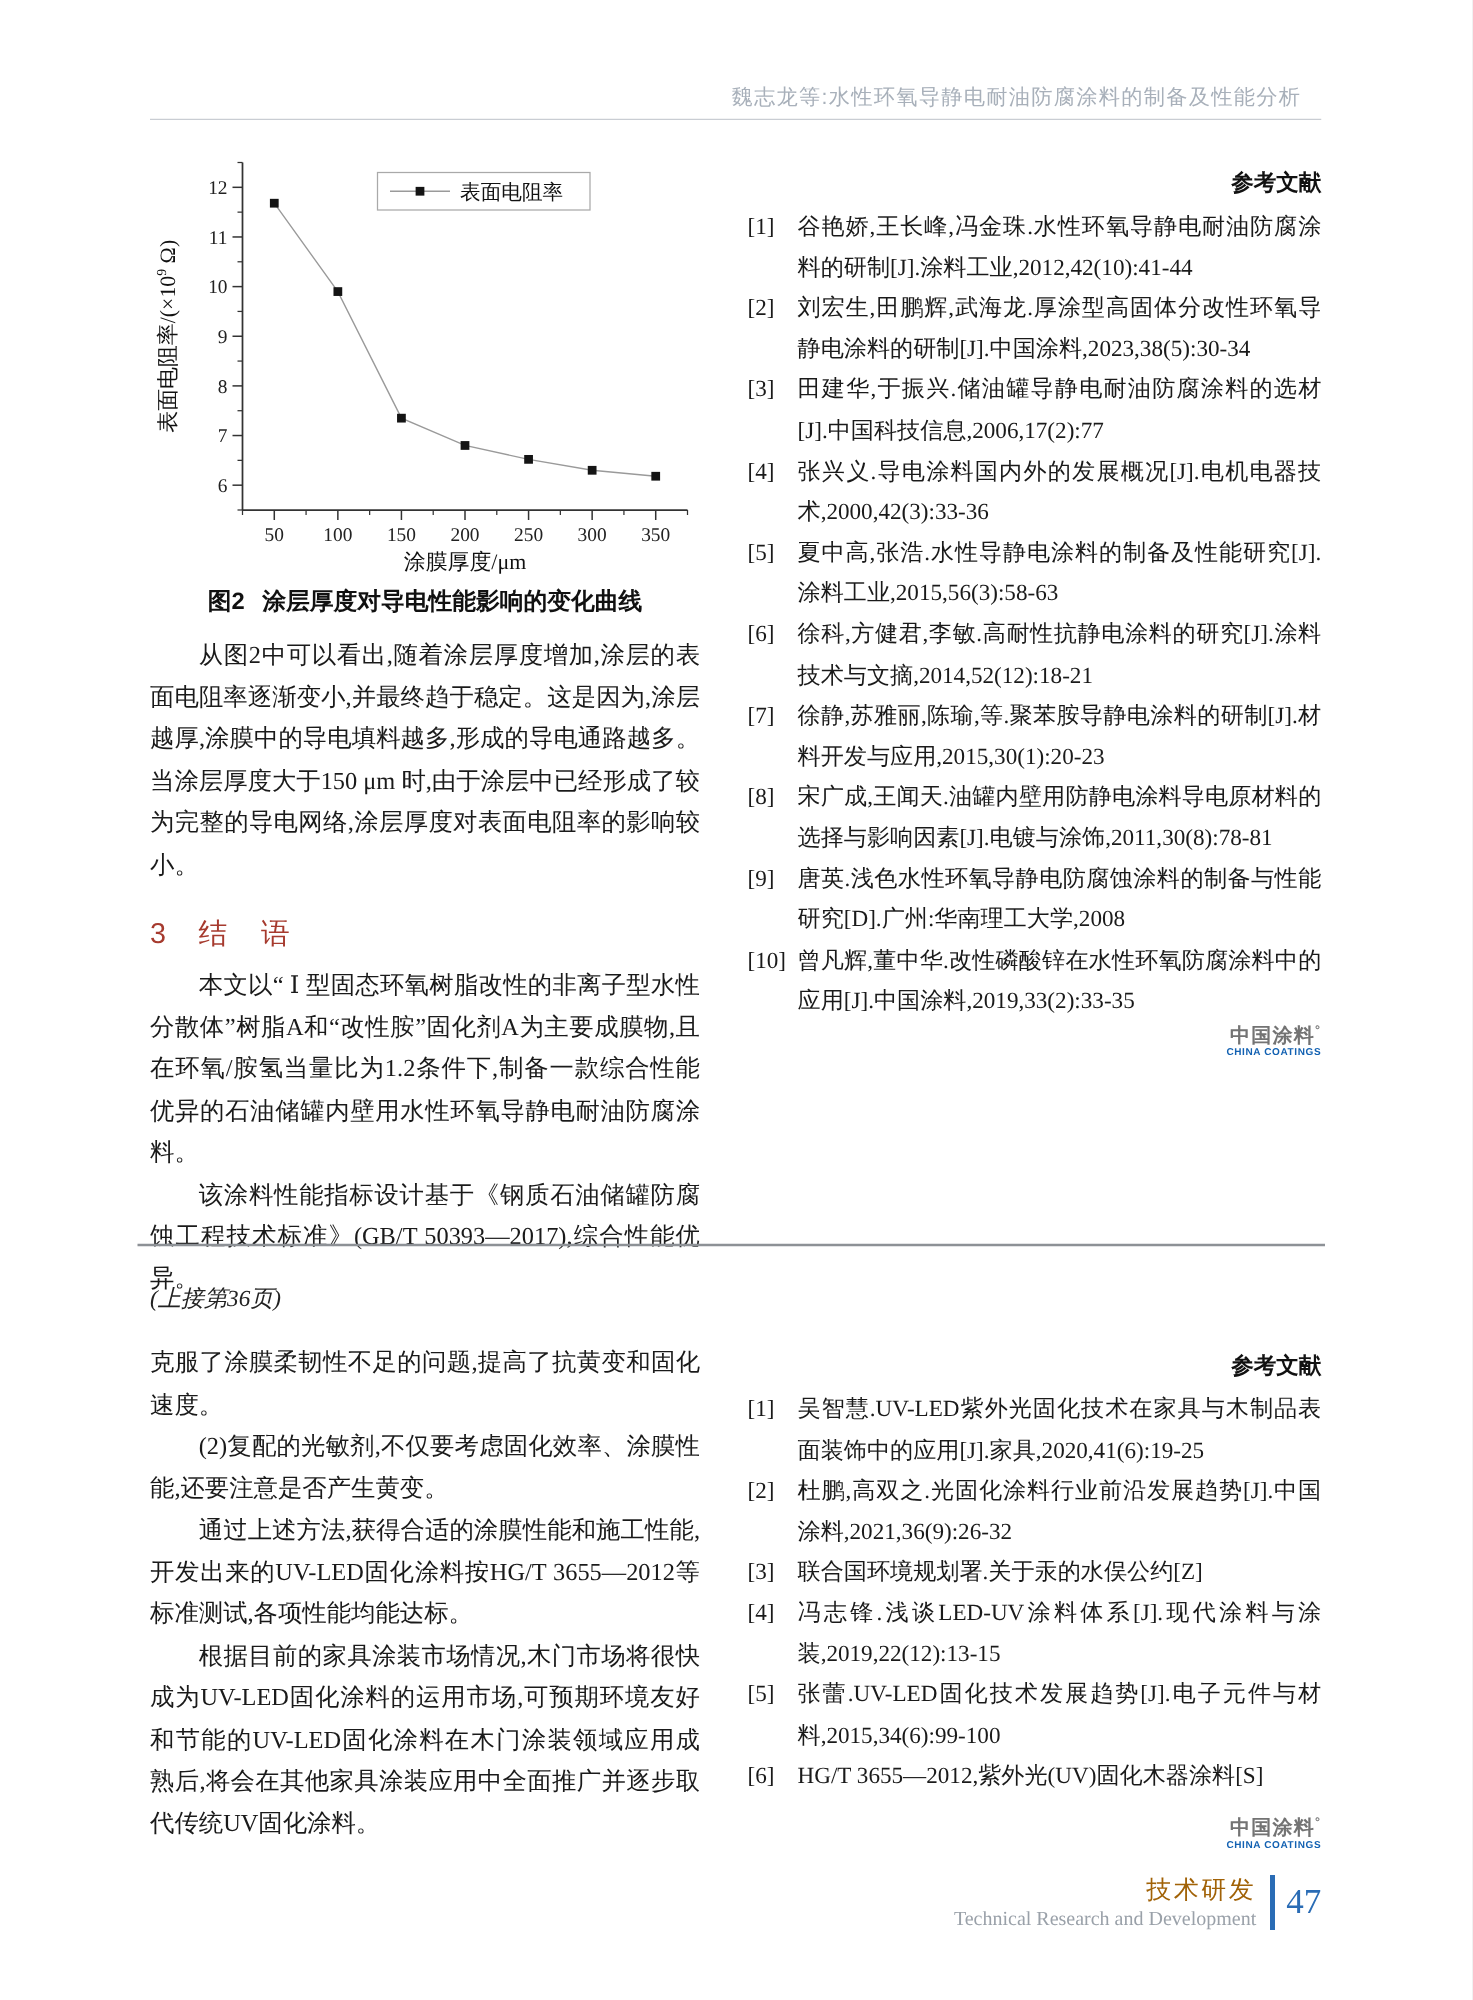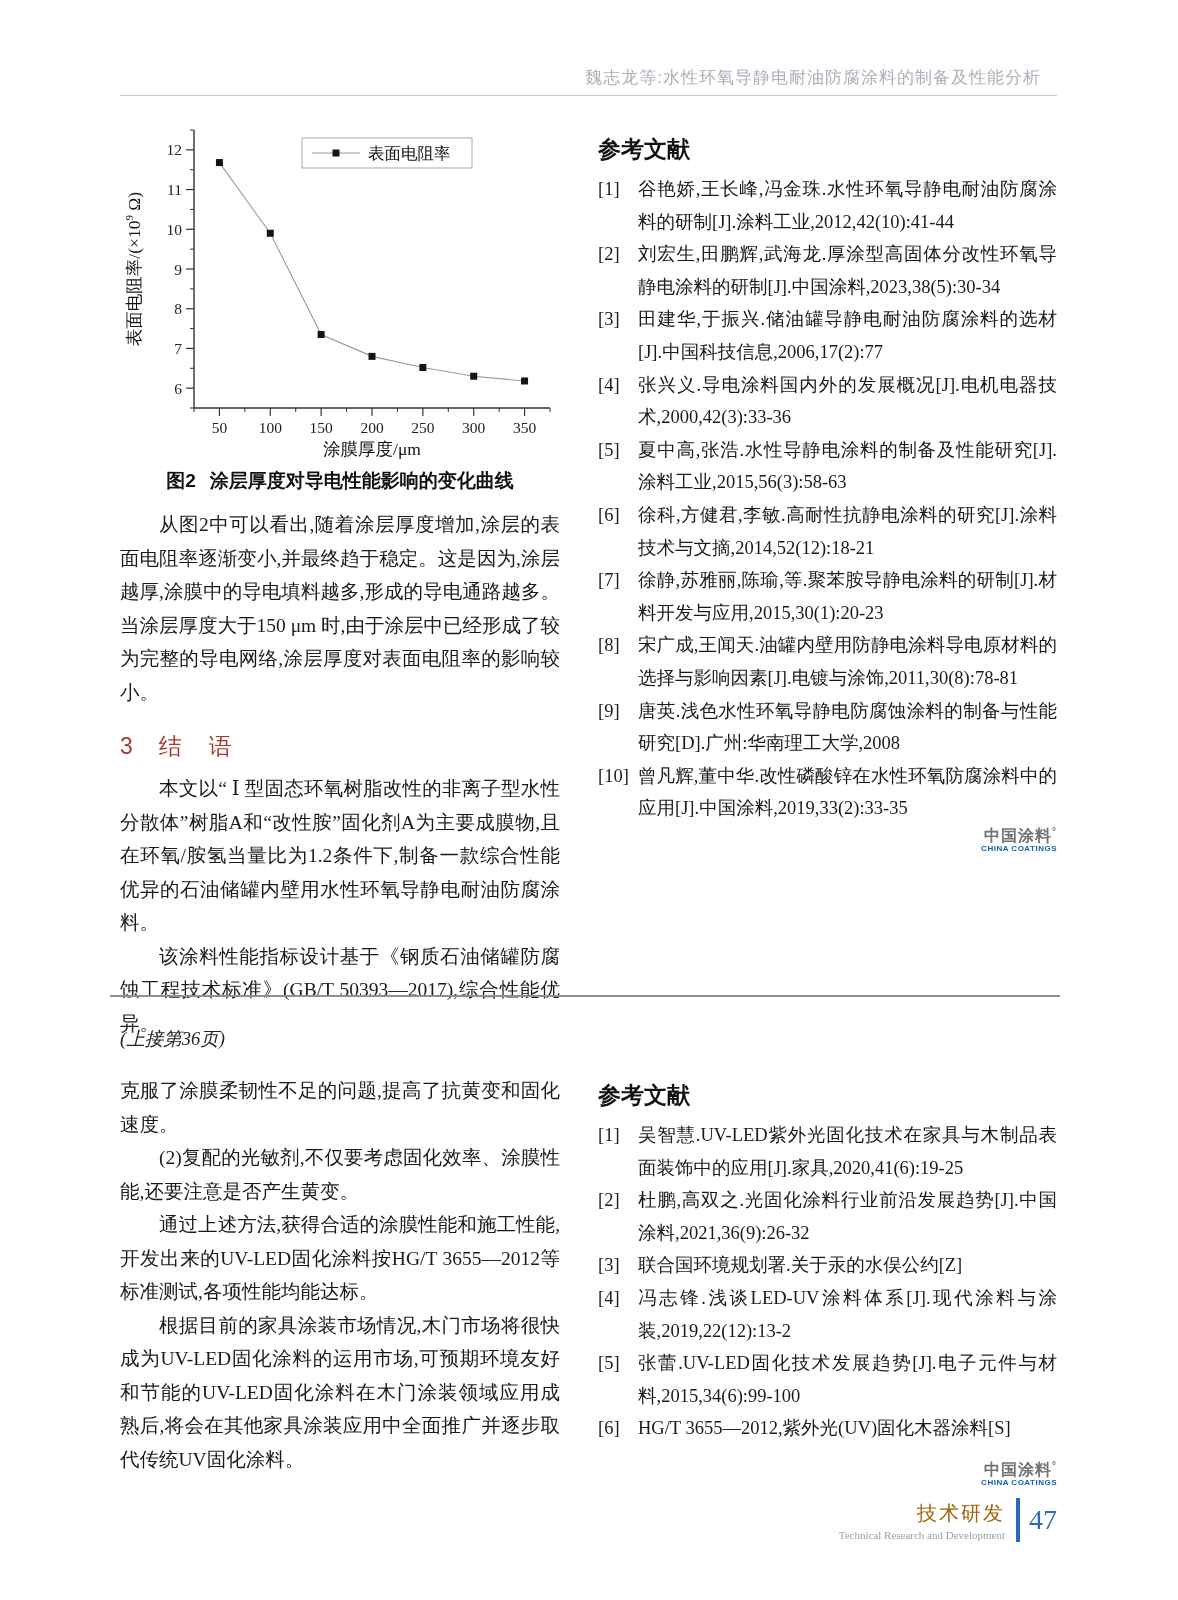--- a/index.html
+++ b/index.html
@@ -21,21 +21,21 @@
 
   .para{font-size:19.5px;line-height:33.5px;text-align:justify;text-justify:inter-ideograph;
         text-indent:2em;margin:0;}
   .para.noindent{text-indent:0;}
   .a1-left .para.first{margin-top:14px;}
 
   .sec-heading{margin:22px 0 10px 0;font-family:"Liberation Sans","DejaVu Sans",sans-serif;
         font-size:23px;color:#a63a2e;font-weight:500;}
   .sec-heading .sec-title{margin-left:26px;letter-spacing:2px;}
 
-  .refs-title{text-align:left;font-weight:bold;font-size:23px;margin:24px 0 8px 0;color:#111;}
+  .refs-title{text-align:right;font-weight:bold;font-size:18px;margin:24px 0 8px 0;color:#111;}
   .ref-list{margin:0;padding:0;list-style:none;font-size:18.5px;line-height:32.6px;}
   .ref-item{display:flex;}
   .ref-label{flex:0 0 40px;}
   .ref-text{flex:1;text-align:justify;text-justify:inter-ideograph;}
 
   .logo{margin-top:2px;text-align:right;line-height:1.05;}
   .logo .cn{font-family:"Liberation Sans","DejaVu Sans",sans-serif;font-weight:bold;
         font-size:16px;color:#737373;letter-spacing:1px;}
   .logo .ring{font-size:10px;vertical-align:super;}
   .logo .en{font-family:"Liberation Sans","DejaVu Sans",sans-serif;font-weight:bold;
@@ -46,21 +46,21 @@
 
   .a2-left{position:absolute;left:120px;top:1074px;width:440px;}
   .a2-right{position:absolute;left:598px;top:1066px;width:459px;}
   .a2-right .refs-title{margin-top:14px;}
 
   .footer{position:absolute;left:120px;top:1498px;width:937px;display:flex;
         justify-content:flex-end;align-items:center;}
   .footer-labels{text-align:right;}
   .footer-cn{font-family:"Liberation Sans","DejaVu Sans",sans-serif;font-size:20px;
         color:#a16207;letter-spacing:2px;}
-  .footer-en{font-size:11px;color:#9aa1a9;margin-top:2px;text-align:center;}
+  .footer-en{font-size:16px;color:#9aa1a9;margin-top:2px;text-align:center;}
   .footer-bar{width:4px;height:44px;background:#2a6cb5;margin:0 9px 0 11px;}
   .footer-num{font-size:28px;color:#2a6cb5;}
   sup{font-size:0.62em;}
 </style>
 </head>
 <body>
 
 <div class="page">
 
   <div class="header-title">魏志龙等:水性环氧导静电耐油防腐涂料的制备及性能分析</div>
@@ -226,21 +226,21 @@
           <span class="ref-text">杜鹏,高双之.光固化涂料行业前沿发展趋势[J].中国涂料,2021,36(9):26-32</span>
         </li>
 
         <li class="ref-item">
           <span class="ref-label">[3]</span>
           <span class="ref-text">联合国环境规划署.关于汞的水俣公约[Z]</span>
         </li>
 
         <li class="ref-item">
           <span class="ref-label">[4]</span>
-          <span class="ref-text">冯志锋.浅谈LED-UV涂料体系[J].现代涂料与涂装,2019,22(12):13-2</span>
+          <span class="ref-text">冯志锋.浅谈LED-UV涂料体系[J].现代涂料与涂装,2019,22(12):13-15</span>
         </li>
 
         <li class="ref-item">
           <span class="ref-label">[5]</span>
           <span class="ref-text">张蕾.UV-LED固化技术发展趋势[J].电子元件与材料,2015,34(6):99-100</span>
         </li>
 
         <li class="ref-item">
           <span class="ref-label">[6]</span>
           <span class="ref-text">HG/T 3655—2012,紫外光(UV)固化木器涂料[S]</span>

